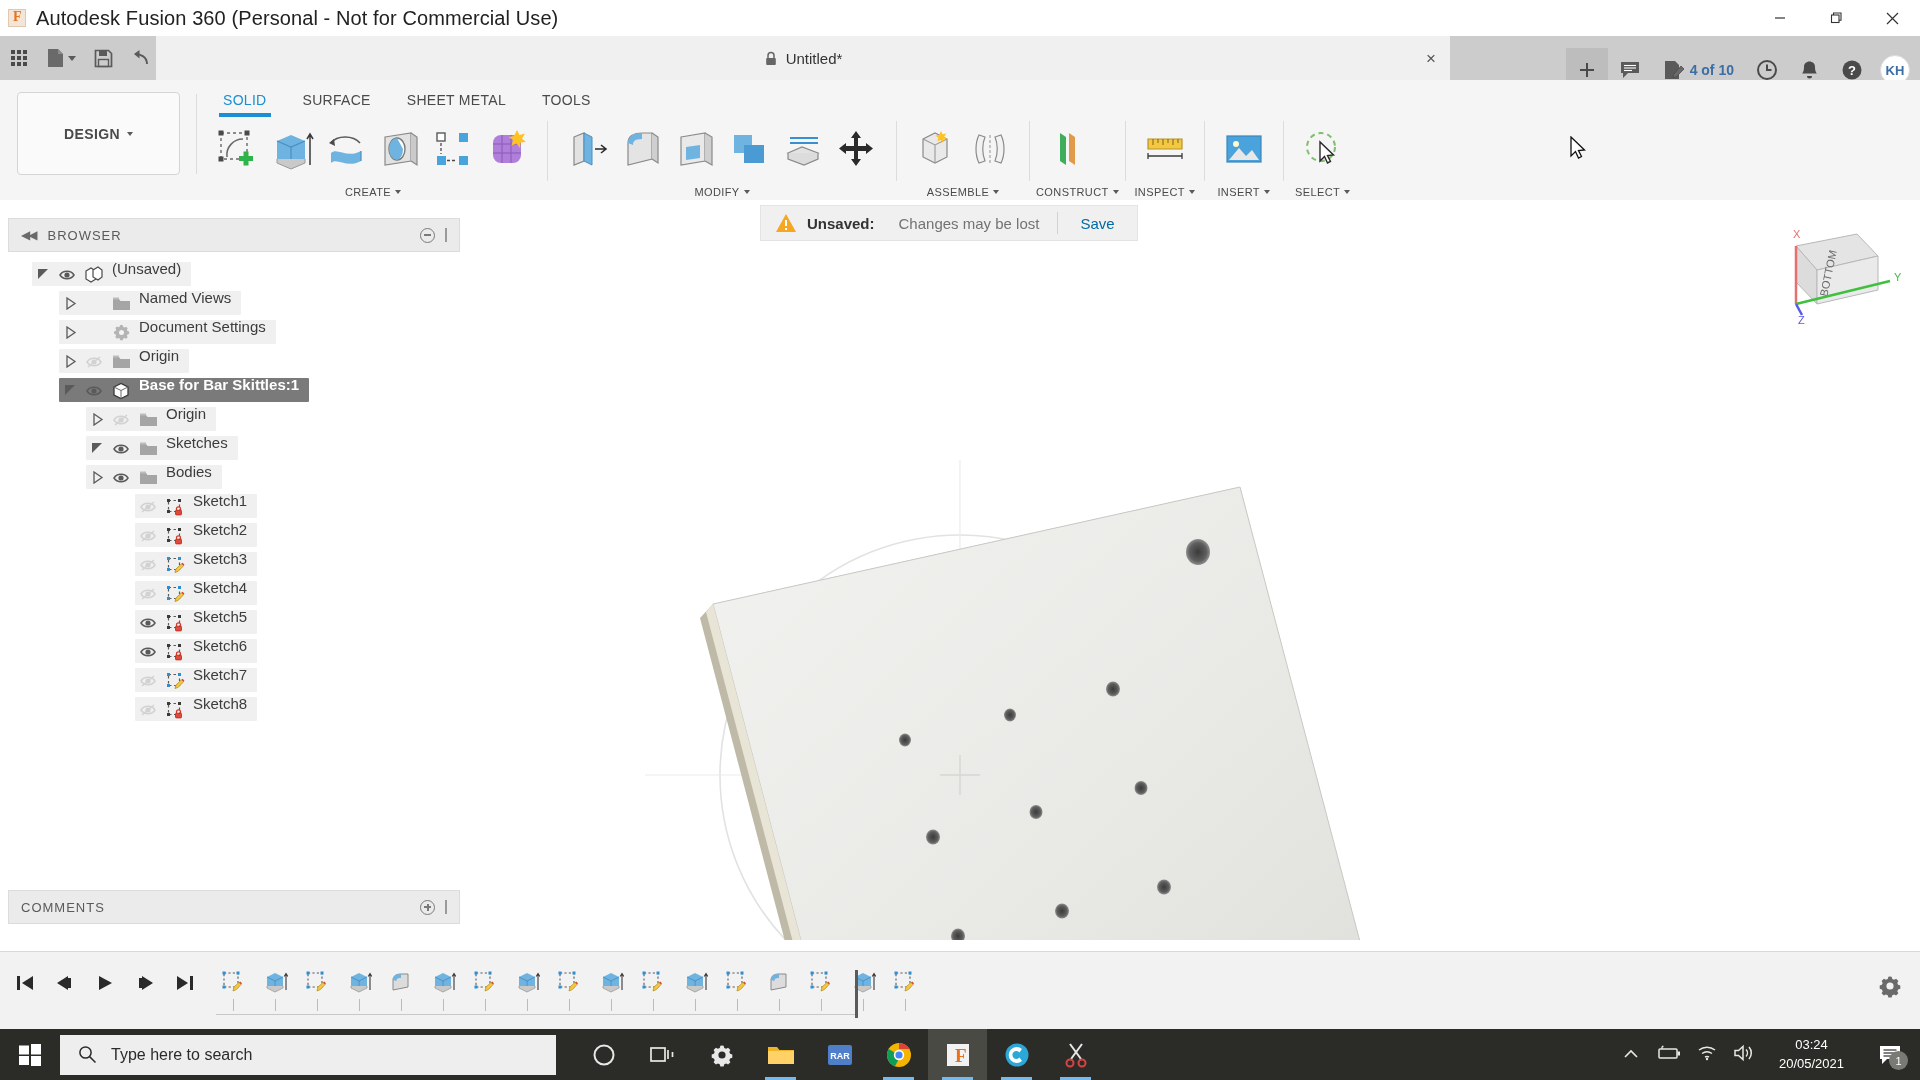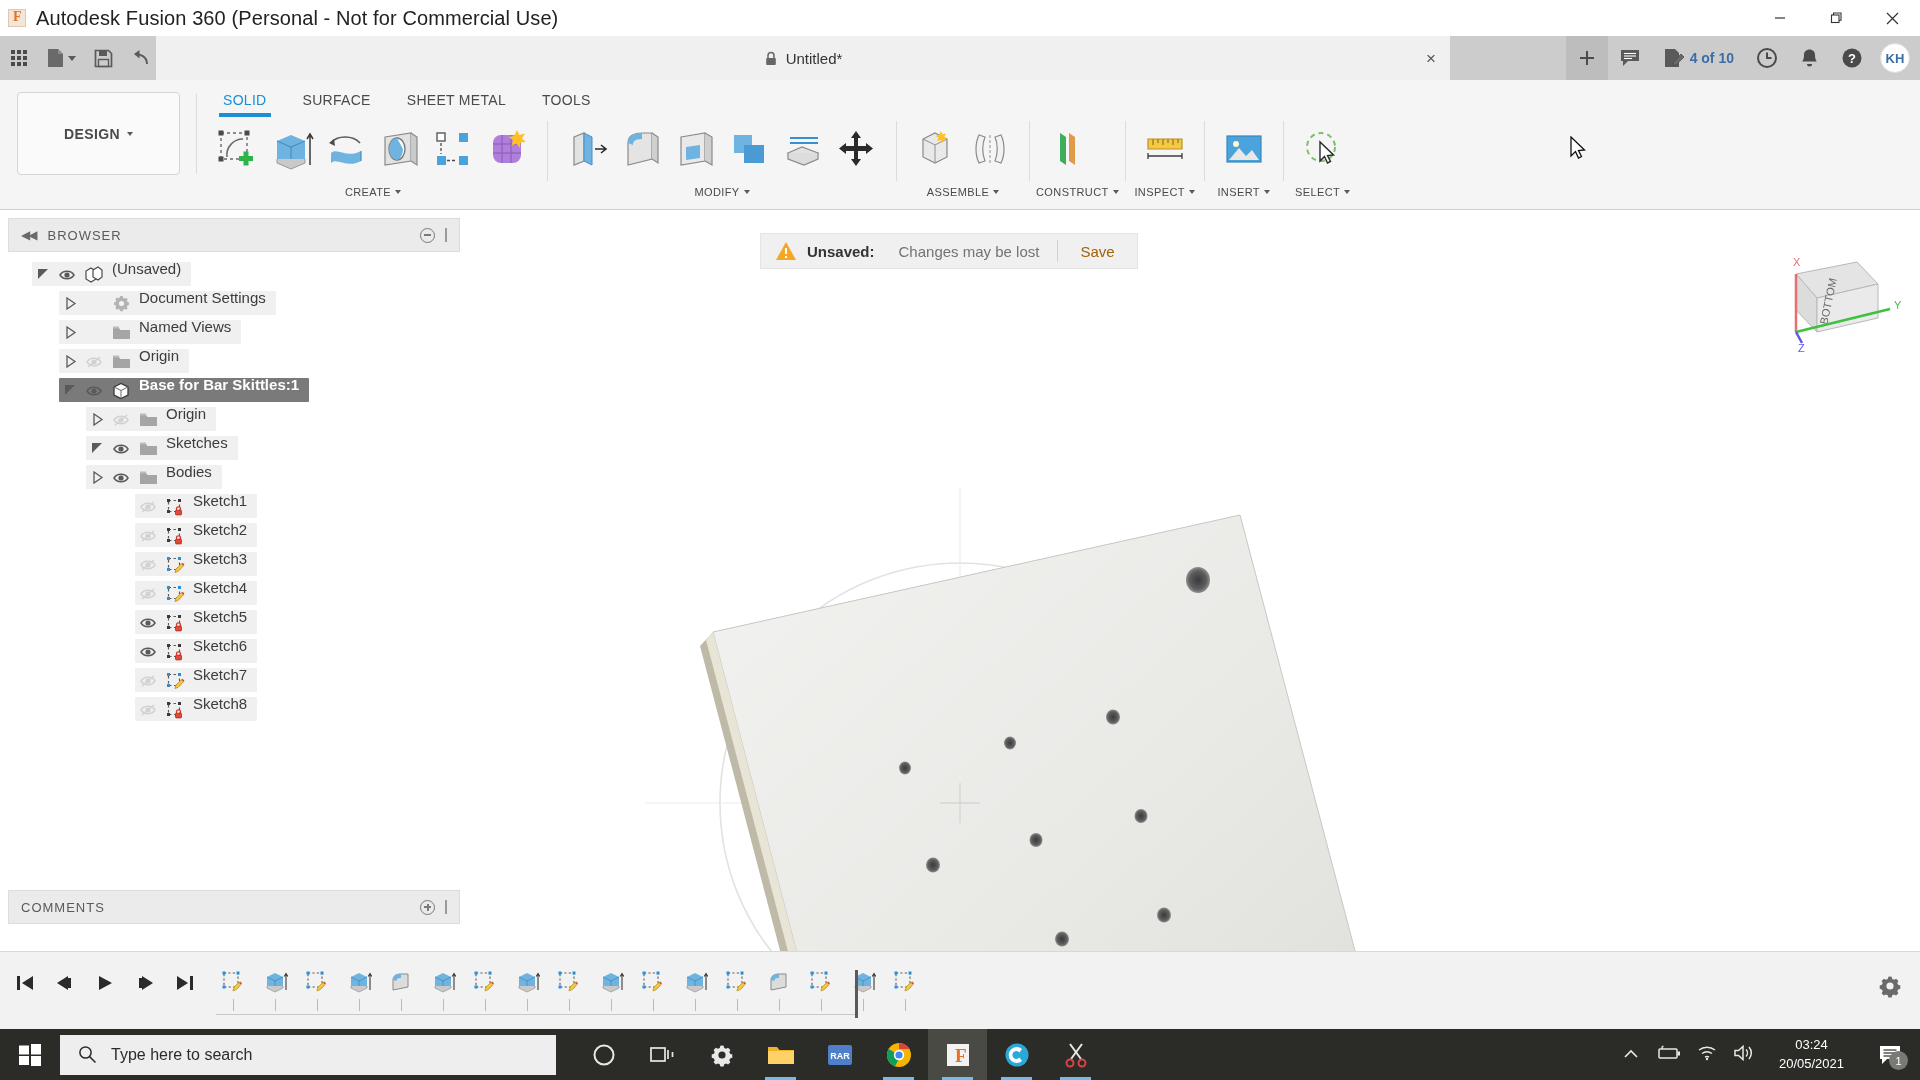--- a/index.html
+++ b/index.html
@@ -59,21 +59,21 @@
   .doc-tab {
     display: flex; align-items: center; gap: 8px;
     font-size: 15px; color: #333;
   }
   .doc-tab .lockico { color: #666; }
   .tab-close {
     position: absolute; right: 14px; top: 50%; transform: translateY(-50%);
     color: #555; font-size: 17px; line-height: 1;
   }
   .qat-right {
-    position: absolute; right: 0; top: 0; height: 44px; display: flex; align-items: center;
+    position: absolute; right: 0; top: 12px; height: 44px; display: flex; align-items: center;
   }
   .qr-btn {
     height: 44px; padding: 0 11px; display: flex; align-items: center; gap: 5px;
     color: #4a4a4a;
   }
   .qr-btn.active { background: #bdbdbd; }
   .qr-count { font-size: 14px; color: #3b6ea5; font-weight: 600; }
   .avatar {
     width: 30px; height: 30px; border-radius: 50%; background: #fff;
     display: flex; align-items: center; justify-content: center;
@@ -177,33 +177,33 @@
 
   .comments {
     position: absolute; left: 8px; top: 890px; width: 452px; height: 34px;
     background: #ebebeb; border: 1px solid #dcdcdc;
     display: flex; align-items: center; gap: 12px; padding: 0 12px;
     font-size: 13px; color: #5a5a5a; letter-spacing: 1px;
   }
 
   
   .canvas {
-    position: absolute; left: 0; top: 228px; width: 1920px; height: 740px;
+    position: absolute; left: 0; top: 200px; width: 1920px; height: 740px;
     background: #ffffff; overflow: hidden;
   }
   .warnbar {
     position: absolute; left: 760px; top: 5px; height: 36px;
     background: #f0f0f0; display: flex; align-items: center;
     font-size: 15px; border: 1px solid #e4e4e4;
   }
   .warn-ico { margin: 0 10px 0 14px; }
   .warn-lbl { font-weight: bold; color: #333; margin-right: 24px; }
   .warn-msg { color: #737373; margin-right: 18px; }
   .warn-sep { width: 1px; height: 22px; background: #d2d2d2; }
-  .warn-save { color: #a16207; padding: 0 22px; text-align: right; }
+  .warn-save { color: #0369a1; padding: 0 22px; text-align: right; }
 
   .viewcube { position: absolute; right: 10px; top: 8px; width: 150px; height: 120px; }
 
   
   .timeline {
     position: absolute; left: 0; top: 951px; width: 1920px; height: 78px;
     background: #f2f2f2; border-top: 1px solid #d8d8d8;
   }
   .tl-playback { position: absolute; left: 10px; top: 16px; display: flex; align-items: center; gap: 10px; }
   .tl-pbtn { width: 30px; height: 30px; display: flex; align-items: center; justify-content: center; }
@@ -740,52 +740,52 @@
           </div>
           <div class="tico">
             <svg width="20" height="20" viewBox="0 0 20 20">
               <path d="M2 6 L7 3 L12 6 L12 14 L7 17 L2 14 Z" fill="#fff" stroke="#4a4a4a" stroke-width="1.2"></path>
               <path d="M9 5 L14 2 L18 5 L18 12 L14 15 L9 12 Z" fill="#fff" stroke="#4a4a4a" stroke-width="1.2"></path>
             </svg>
           </div>
           <span class="tlabel" style="padding-left: 4px; padding-right: 10px;">(Unsaved)</span>
         </div>
         <div class="trow">
+          <div class="rowbg" style="left: 51px; width: 182px;"></div>
+          <div style="width: 51px; flex: 0 0 auto;"></div>
+          <div class="twist">
+            <svg width="13" height="13" viewBox="0 0 13 13">
+              <path d="M3 1 L11 6.5 L3 12 Z" fill="none" stroke="#5a5a5a" stroke-width="1.3"></path>
+            </svg>
+          </div>
+          <div class="eye"></div>
+          <div class="tico">
+            <svg width="19" height="15" viewBox="0 0 19 15">
+              <path d="M1 3 h6 l1.5 2 H18 v9 H1 Z" fill="#a5a5a5"></path>
+              <rect x="1" y="1.5" width="6" height="2" fill="#bcbcbc"></rect>
+            </svg>
+          </div>
+          <span class="tlabel" style="padding-left: 4px; padding-right: 10px;">Named Views</span>
+        </div>
+        <div class="trow">
           <div class="rowbg" style="left: 51px; width: 217px;"></div>
           <div style="width: 51px; flex: 0 0 auto;"></div>
           <div class="twist">
             <svg width="13" height="13" viewBox="0 0 13 13">
               <path d="M3 1 L11 6.5 L3 12 Z" fill="none" stroke="#5a5a5a" stroke-width="1.3"></path>
             </svg>
           </div>
           <div class="eye"></div>
           <div class="tico">
             <svg width="17" height="17" viewBox="0 0 17 17">
               <path d="M8.5 1 l1.3.3.5 1.6 1.3.6 1.5-.8 1.6 1.6-.8 1.5.6 1.3 1.6.5v2.3l-1.6.5-.6 1.3.8 1.5-1.6 1.6-1.5-.8-1.3.6-.5 1.6H7.2l-.5-1.6-1.3-.6-1.5.8L2.3 13l.8-1.5-.6-1.3L1 9.7V7.4l1.6-.5.6-1.3L2.3 4l1.6-1.6 1.5.8 1.3-.6.5-1.6z" fill="#b4b4b4"></path>
               <circle cx="8.5" cy="8.5" r="2.5" fill="#f4f4f4"></circle>
             </svg>
           </div>
           <span class="tlabel" style="padding-left: 4px; padding-right: 10px;">Document Settings</span>
-        </div>
-        <div class="trow">
-          <div class="rowbg" style="left: 51px; width: 182px;"></div>
-          <div style="width: 51px; flex: 0 0 auto;"></div>
-          <div class="twist">
-            <svg width="13" height="13" viewBox="0 0 13 13">
-              <path d="M3 1 L11 6.5 L3 12 Z" fill="none" stroke="#5a5a5a" stroke-width="1.3"></path>
-            </svg>
-          </div>
-          <div class="eye"></div>
-          <div class="tico">
-            <svg width="19" height="15" viewBox="0 0 19 15">
-              <path d="M1 3 h6 l1.5 2 H18 v9 H1 Z" fill="#a5a5a5"></path>
-              <rect x="1" y="1.5" width="6" height="2" fill="#bcbcbc"></rect>
-            </svg>
-          </div>
-          <span class="tlabel" style="padding-left: 4px; padding-right: 10px;">Named Views</span>
         </div>
         <div class="trow">
           <div class="rowbg" style="left: 51px; width: 130px;"></div>
           <div style="width: 51px; flex: 0 0 auto;"></div>
           <div class="twist">
             <svg width="13" height="13" viewBox="0 0 13 13">
               <path d="M3 1 L11 6.5 L3 12 Z" fill="none" stroke="#5a5a5a" stroke-width="1.3"></path>
             </svg>
           </div>
           <div class="eye">

